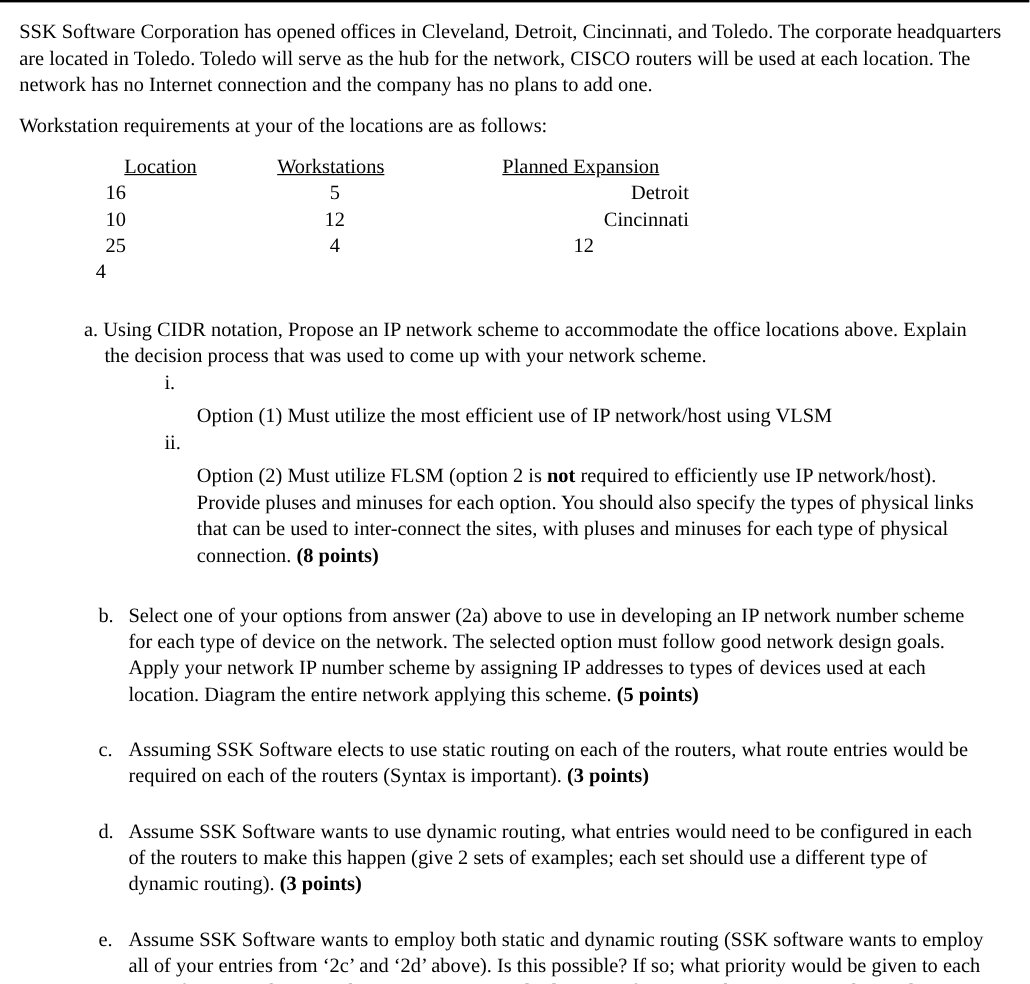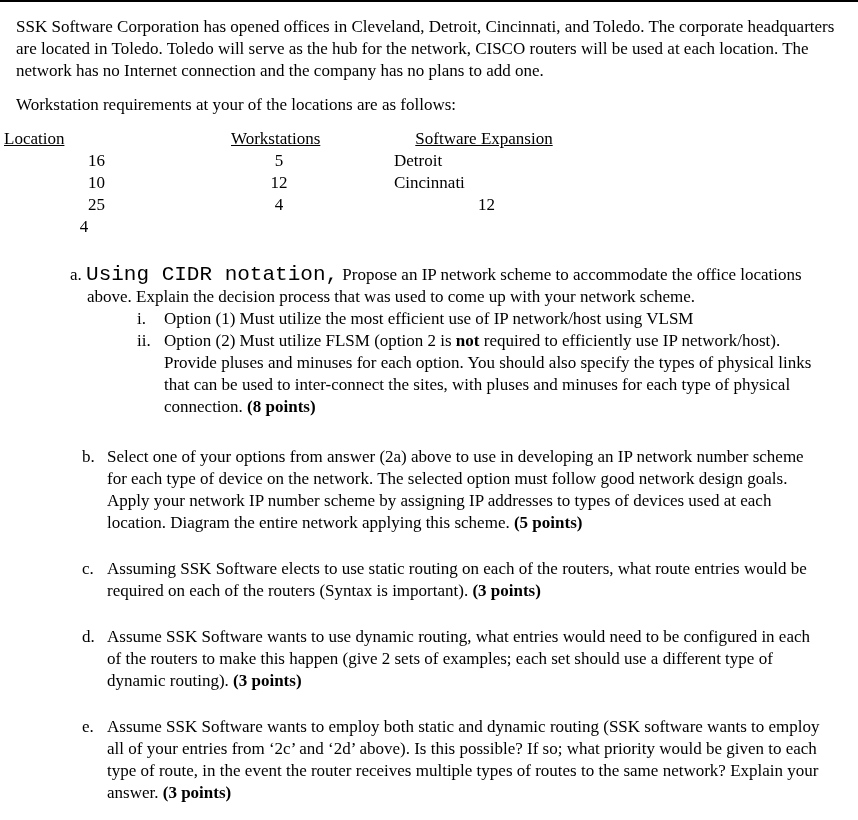--- a/index.html
+++ b/index.html
@@ -8,59 +8,59 @@
     background: #ffffff;
     color: #000000;
     font-family: "Liberation Serif", serif;
     font-size: 17px;
     line-height: 22px;
     overflow: hidden;
   }
   .top-rule { height: 2px; background: #000; width: 100%; }
   .content { padding: 2px 8px 0 4px; }
   .intro { margin: 12px; }
-  .sans { font-family: Liberation Mono, monospace; font-size: 21px; }
+  .sans { font-family: Liberation Serif, serif; font-size: 17px; }
   .bold { font-weight: bold; }
 
   
   .ws-table { display: grid; grid-template-columns: 160px 230px 180px; margin-top: 2px; }
   .cell { height: 22px; }
   .hdr { text-decoration: underline; }
-  .cell-loc { text-align: left; }
+  .cell-loc { text-align: right; }
   .cell-ws.hdr { padding-left: 67px; }
   .cell-ws.val { padding-left: 84px; }
   .cell-exp { text-align: center; }
 
   
   .item-a { margin: 26px 24px 0 66px; padding-left: 17px; text-indent: -17px; }
   .proposal { margin-left: 93px; }
   .sub-item { display: flex; margin-left: 133px; margin-right: 24px; }
   .sub-label { width: 27px; flex: none; }
-  .sub-text { flex: 1; }
+  .sub-text { flex: 1; margin-top: 28px; }
 
   
   .q-item { display: flex; margin: 24px 26px 0 78px; }
   .qi-b { margin-top: 28px; }
   .q-label { width: 25px; flex: none; }
   .q-text { flex: 1; }
 </style>
 </head>
 <body>
 
 <div class="top-rule"></div>
 
 <div class="content">
 
   <p class="intro">SSK Software Corporation has opened offices in Cleveland, Detroit, Cincinnati, and Toledo.  The corporate headquarters are located in Toledo.  Toledo will serve as the hub for the network, CISCO routers will be used at each location.  The network has no Internet connection and the company has no plans to add one.</p>
   <p class="intro">Workstation requirements at your of the locations are as follows:</p>
 
   <div class="ws-table">
     <div class="cell cell-loc hdr">Location</div>
     <div class="cell cell-ws hdr">Workstations</div>
-    <div class="cell cell-exp hdr">Software Expansion</div>
+    <div class="cell cell-exp hdr">Planned Expansion</div>
 
     <div class="cell cell-ws val">16</div>
     <div class="cell cell-exp">5</div>
 
     <div class="cell cell-loc">Detroit</div>
     <div class="cell cell-ws val">10</div>
     <div class="cell cell-exp">12</div>
 
     <div class="cell cell-loc">Cincinnati</div>
     <div class="cell cell-ws val">25</div>

